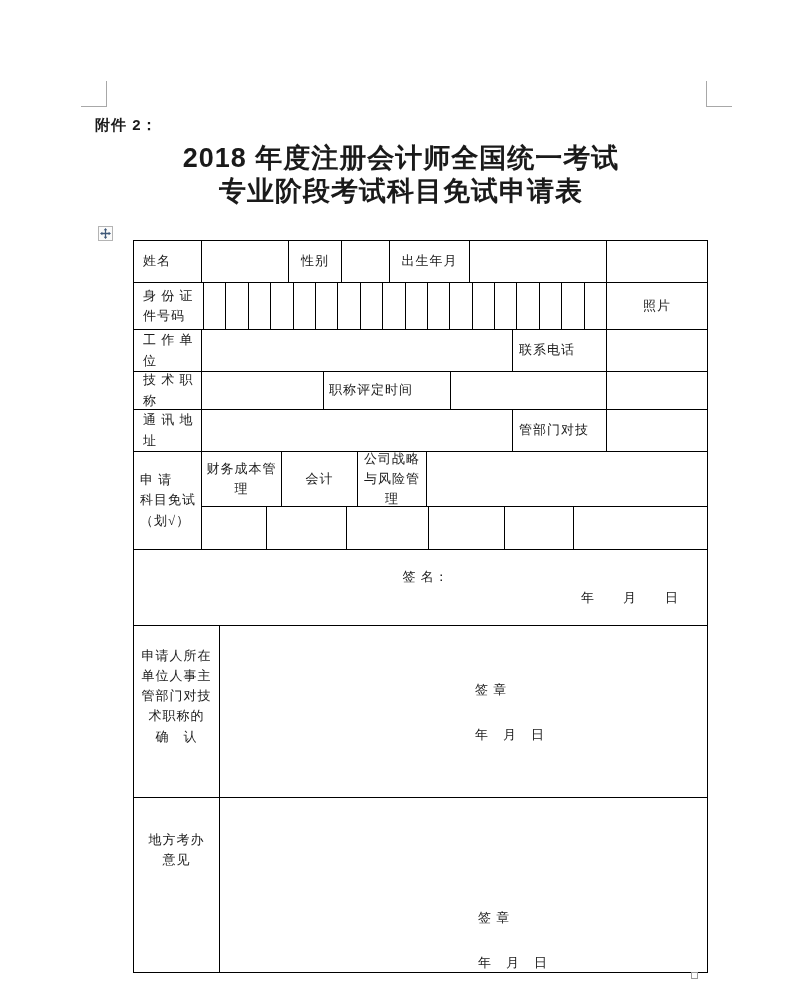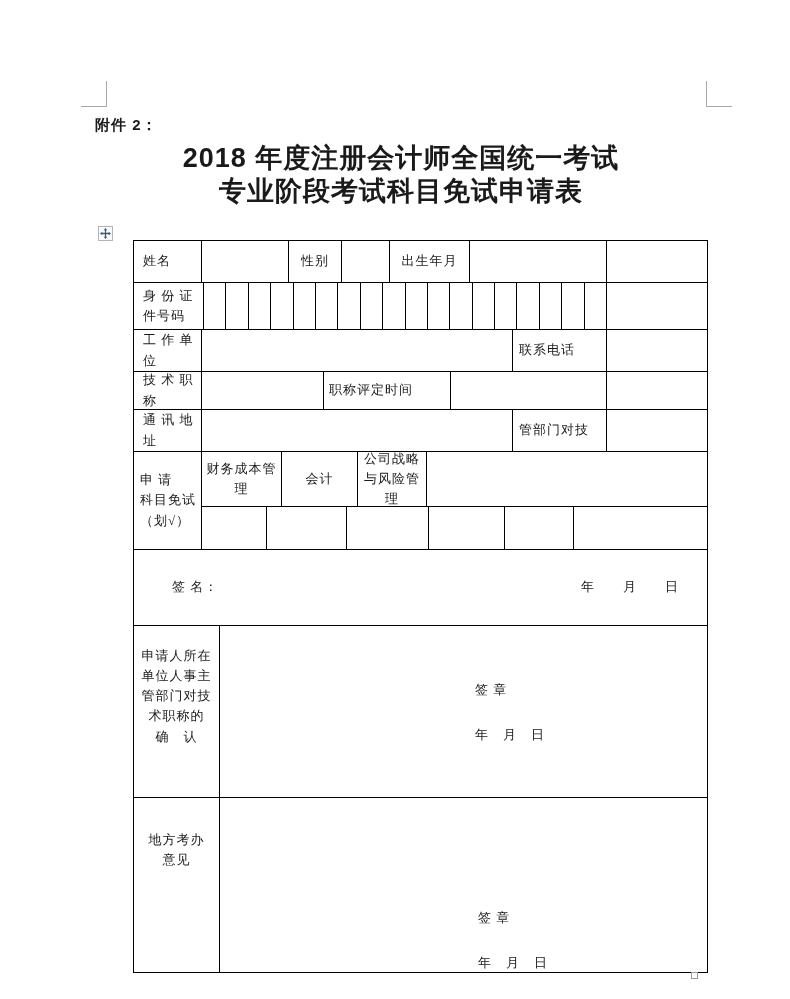--- a/index.html
+++ b/index.html
@@ -32,21 +32,21 @@
   .c { border-right:1px solid #000; display:flex; align-items:center;
        white-space:pre-line; line-height:1.55; letter-spacing:1px; }
   .c.last { border-right:none; }
   .c.center { justify-content:center; text-align:center; }
   .c.padl { padding-left:9px; }
   .idgrid { display:flex; }
   .idgrid .idc { flex:1 1 0; border-right:1px solid #000; }
   .stack { display:flex; flex-direction:column; flex:1 1 auto; }
   .subrow { display:flex; flex:0 0 auto; }
   .subrow.hdr { border-bottom:1px solid #000; }
-  .sign-row { justify-content:flex-end; align-items:center; }
+  .sign-row { justify-content:center; align-items:center;flex-direction:column; }
   .seal-block { text-align:left; line-height:1.75; }
   .decl-text { line-height:1.75; }
 </style>
 </head>
 <body>
 
 <div class="page">
 
   <div class="mark tl"></div>
   <div class="mark tr"></div>
@@ -93,20 +93,21 @@
         <div class="idc"></div>
         <div class="idc"></div>
         <div class="idc"></div>
         <div class="idc"></div>
         <div class="idc"></div>
         <div class="idc"></div>
         <div class="idc"></div>
         <div class="idc"></div>
         <div class="idc"></div>
       </div>
+      <div class="c center last" style="flex:1">照片</div>
     </div>
 
     <div class="r" style="height:42px">
       <div class="c padl" style="width:68px">工 作 单
 位</div>
       <div class="c" style="width:311px"></div>
       <div class="c" style="width:94px;padding-left:6px">联系电话</div>
       <div class="c last" style="flex:1"></div>
     </div>
 

